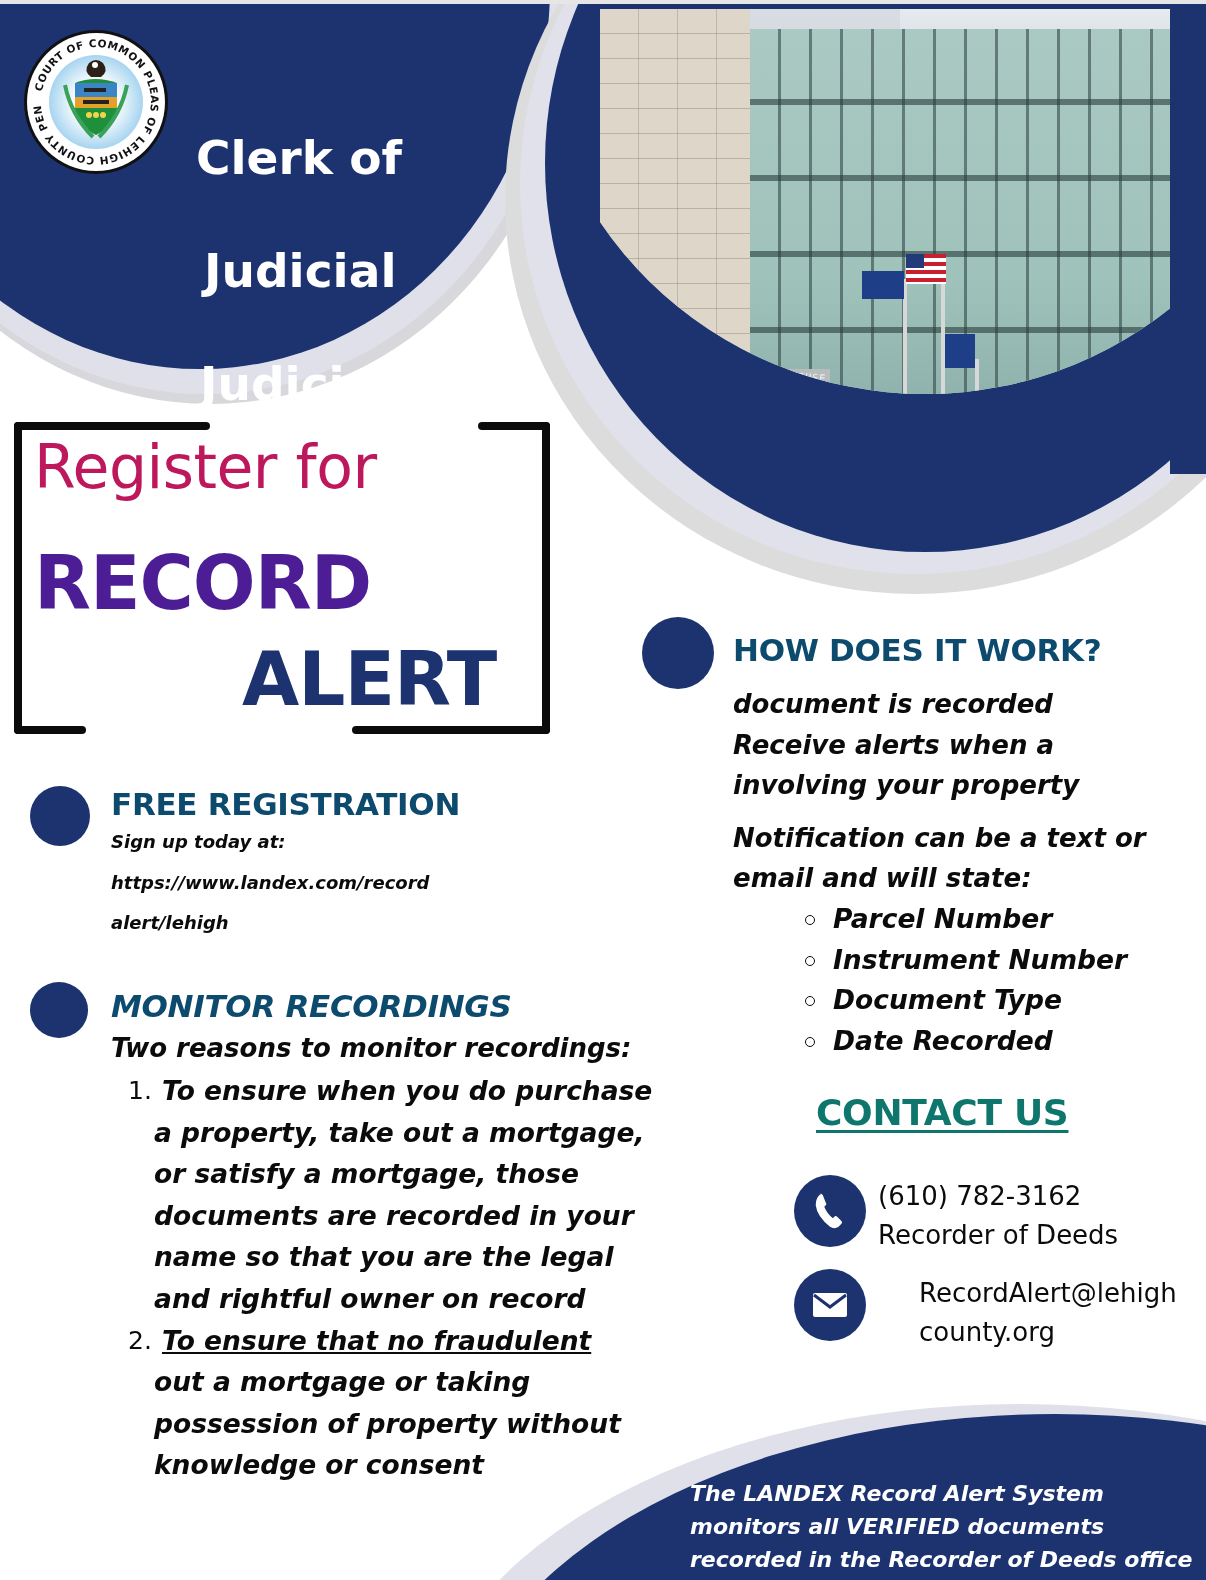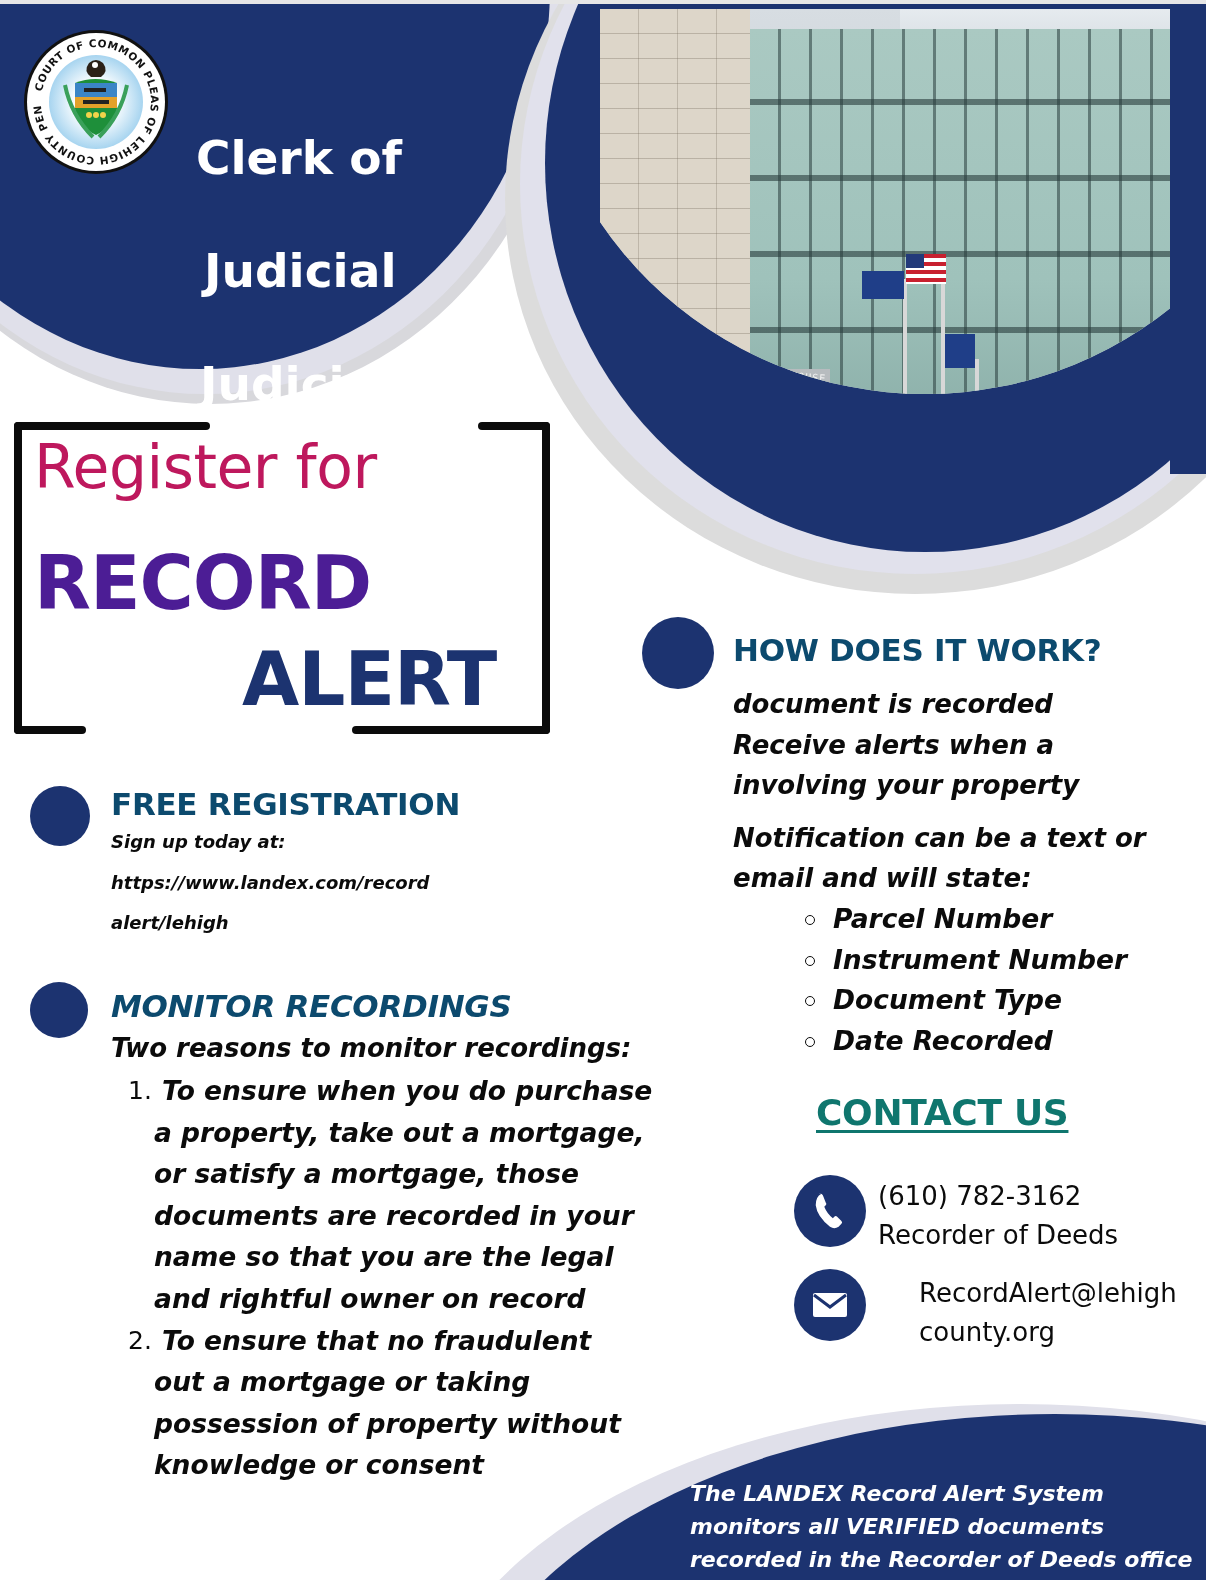--- a/index.html
+++ b/index.html
@@ -172,21 +172,21 @@
       <span class="mon-num">1.</span>
       <div style="margin-left:8px;">To ensure when you do purchase</div>
       <div>a property, take out a mortgage,</div>
       <div>or satisfy a mortgage, those</div>
       <div>documents are recorded in your</div>
       <div>name so that you are the legal</div>
       <div>and rightful owner on record</div>
     </div>
     <div class="mon-item bi">
       <span class="mon-num">2.</span>
-      <div style="margin-left:8px;">To ensure that no fraudulent</div>
+      <div style="margin-left:8px;text-decoration:underline;">To ensure that no fraudulent</div>
       <div>out a mortgage or taking</div>
       <div>possession of property without</div>
       <div>knowledge or consent</div>
     </div>
   </div>
 
   <div class="dot" style="left:642px; top:613px; width:72px; height:72px;"></div>
   <div class="sec-head" style="left:733px; top:628px;">HOW DOES IT WORK?</div>
   <div class="how-body bi">
     <p>

